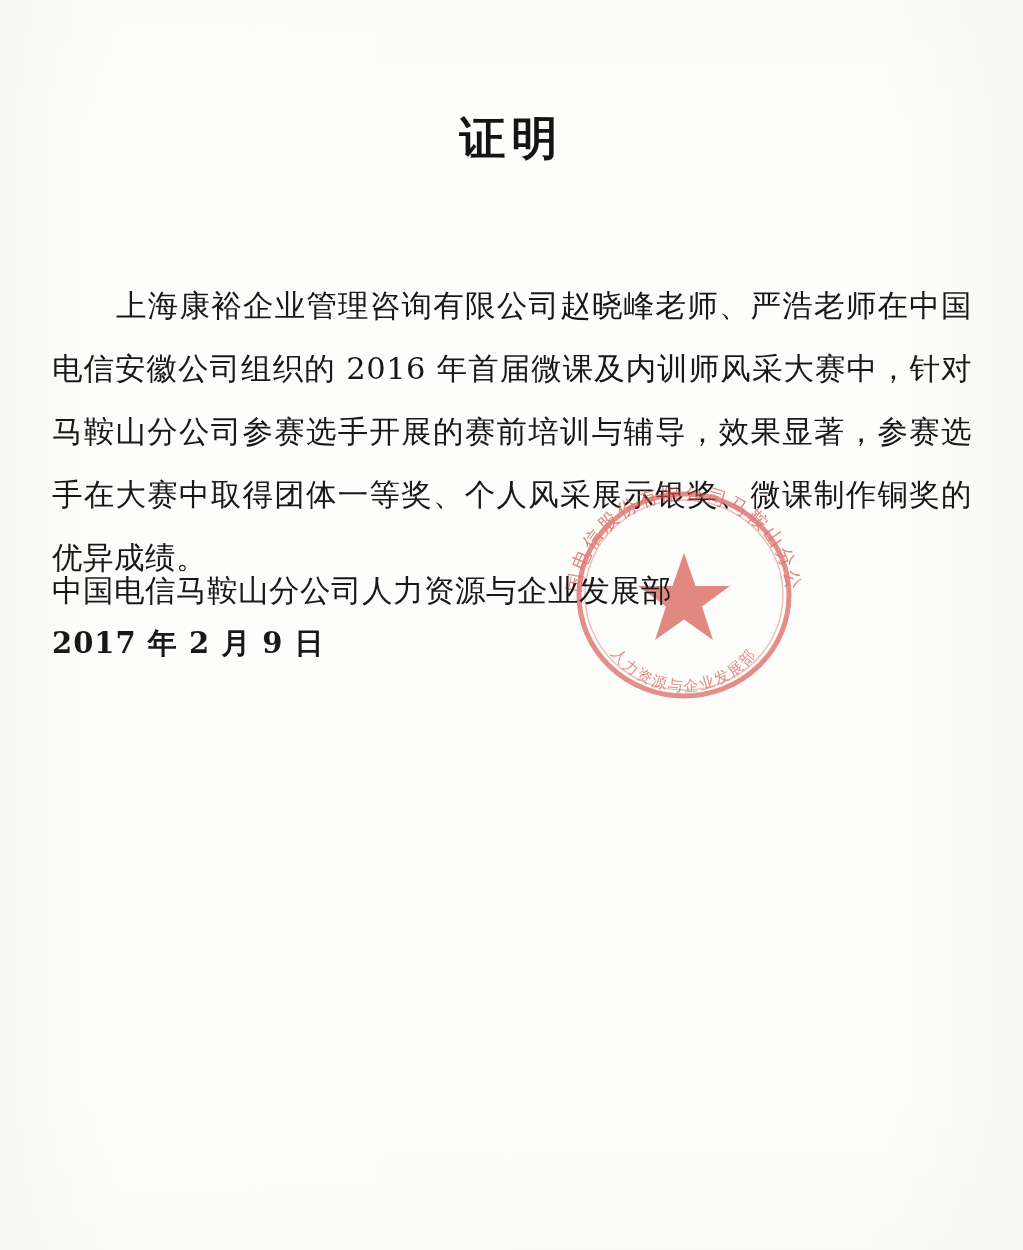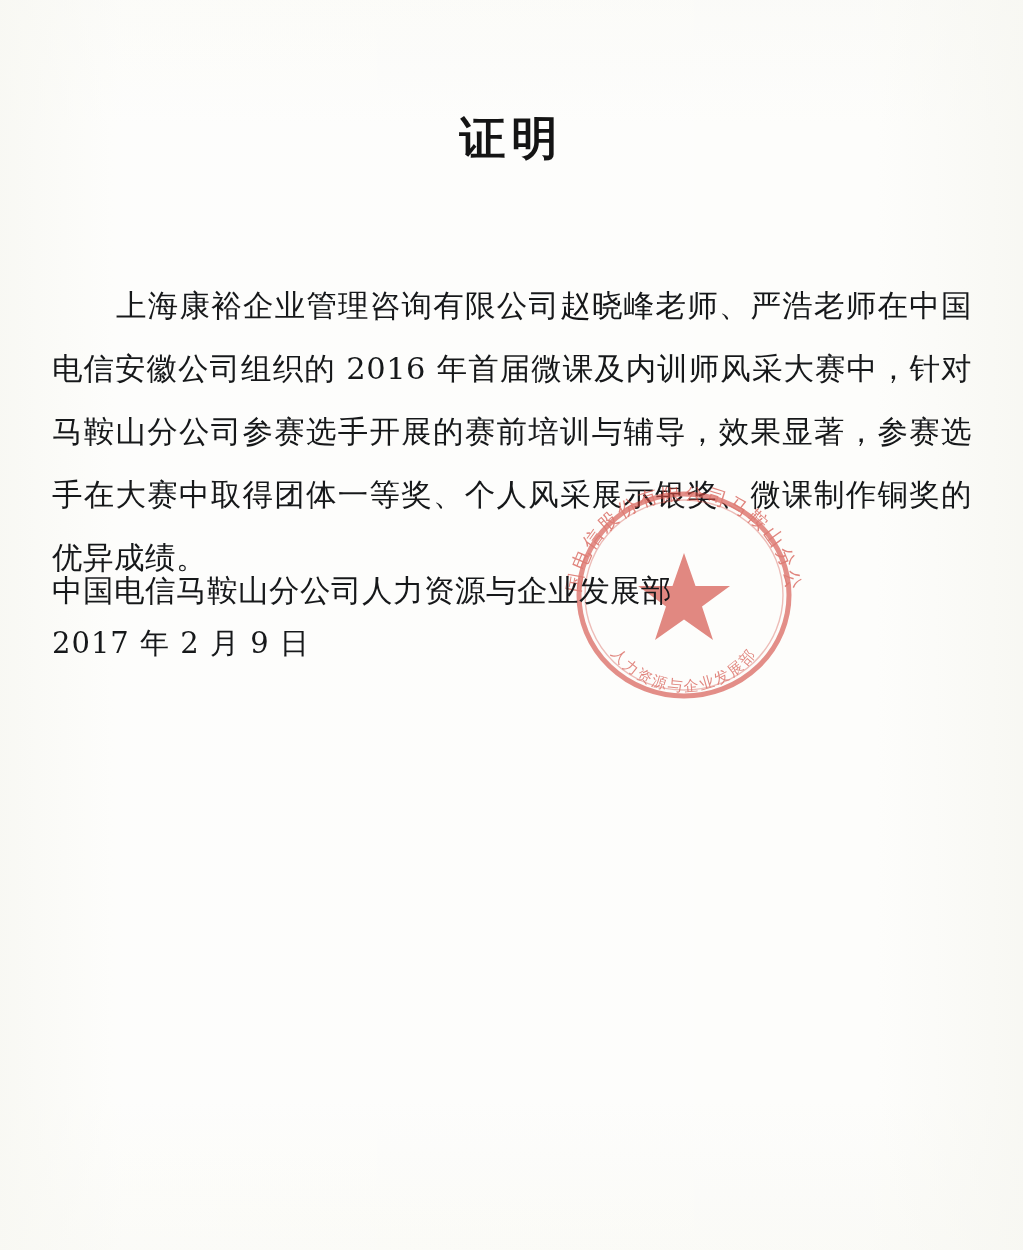--- a/index.html
+++ b/index.html
@@ -82,21 +82,21 @@
     padding-right: 6px;
   }
 
   .sign-date {
     font-size: 29px;
     line-height: 54px;
     letter-spacing: 1px;
     color: #16181a;
     font-family: "DejaVu Serif", "Liberation Serif", serif;
     padding-right: 188px;
-    font-weight: 400;
+    font-weight: 700;
   }
 
   
   .seal {
     position: absolute;
     left: 548px;
     top: 487px;
     width: 272px;
     height: 212px;
     z-index: 2;

